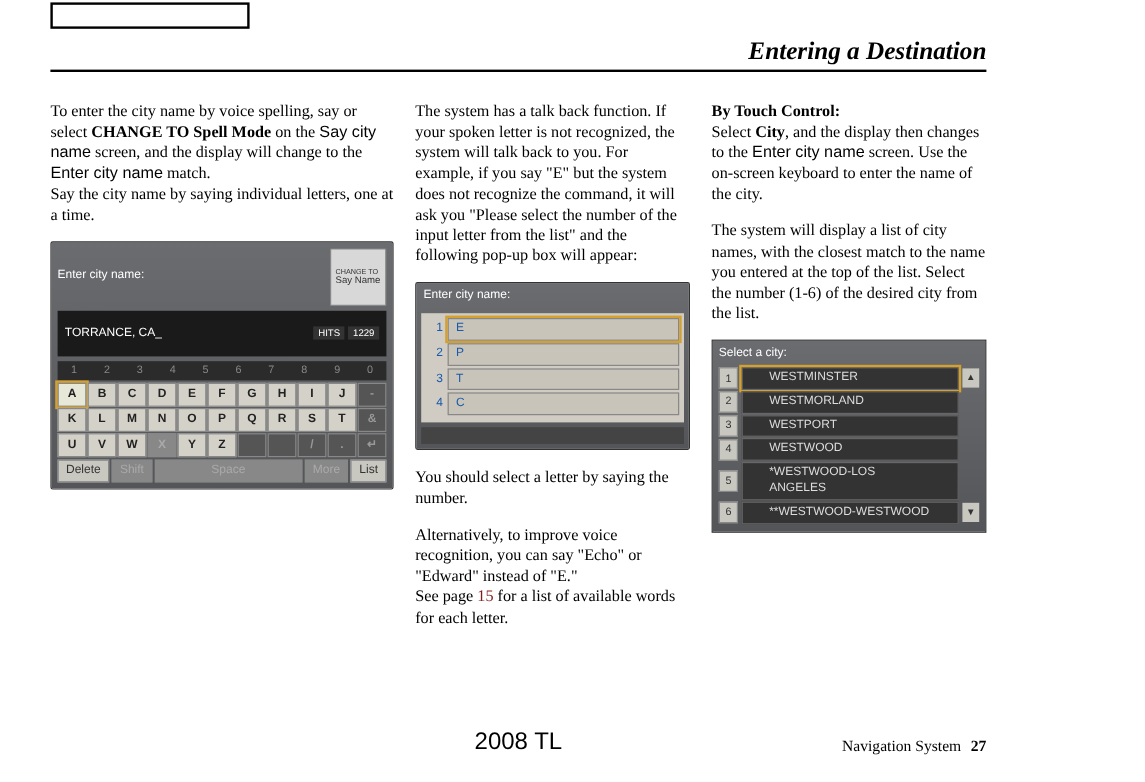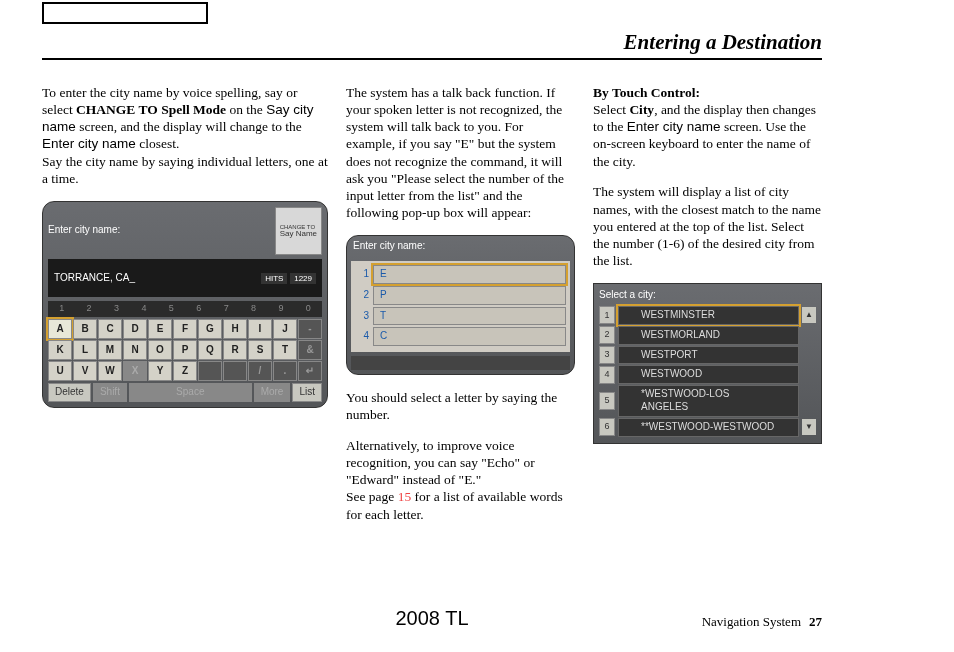--- a/index.html
+++ b/index.html
@@ -3,21 +3,21 @@
 <meta charset="utf-8">
 <style>
 body{margin:0;padding:0;font-family:Georgia,'Times New Roman',serif;background:#fff;color:#000}
 .page{width:864px;height:652px;position:relative;box-sizing:border-box}
 .topbox{position:absolute;left:42px;top:2px;width:162px;height:18px;border:2px solid #000}
 .title{position:absolute;right:42px;top:30px;font-size:21px;font-weight:bold;font-style:italic}
 .hr{position:absolute;left:42px;right:42px;top:58px;border-top:2px solid #000}
 .columns{position:absolute;left:42px;top:70px;right:42px;display:flex;gap:18px;font-size:13.5px;line-height:1.28}
 .col{flex:1}
 .sans{font-family:Arial,Helvetica,sans-serif}
-.screenshot{background:linear-gradient(#6a6c70,#535558);border:1px solid #333;border-radius:12px;padding:5px;font-family:Arial,sans-serif;color:#fff;font-size:10px;margin:8px 0}
+.screenshot{background:linear-gradient(#6a6c70,#535558);border:1px solid #333;border-radius:2px;padding:5px;font-family:Arial,sans-serif;color:#fff;font-size:10px;margin:8px 0}
 .scr-title{display:flex;justify-content:space-between;align-items:center;margin-bottom:4px}
 .scr-btn{background:#d8d8d8;color:#333;border:1px solid #888;padding:16px 4px;font-size:8px;line-height:1;border-radius:1px}
 .scr-input{background:#1a1a1a;color:#fff;padding:13px 6px;font-size:10px;display:flex;justify-content:space-between;align-items:flex-end;margin-bottom:4px}
 .hits{background:#333;padding:1px 4px;font-size:8px}
 .numrow{background:#2b2b2b;padding:2px 0;display:flex;margin-bottom:2px}
 .numrow span{flex:1;text-align:center;color:#888;font-size:9px}
 .kbrow{display:flex;gap:1px;margin-bottom:1px}
 .key{width:22px;height:18px;background:#d4d2c8;color:#222;display:flex;align-items:center;justify-content:center;font-size:10px;font-weight:bold;border:1px solid #888}
 .key.sel{background:#e8e8d8;outline:2px solid #d4a030}
 .key.dim{background:#888;color:#aaa}
@@ -34,35 +34,35 @@
 .citylist{background:linear-gradient(#6a6c70,#535558);border:1px solid #333;padding:5px;font-family:Arial,sans-serif;color:#fff;font-size:10px;margin:8px 0}
 .city-row{display:flex;align-items:center;gap:3px;margin-bottom:1px}
 .city-num{width:14px;height:16px;background:#c8c8c0;color:#333;display:flex;align-items:center;justify-content:center;font-size:9px;border:1px solid #888}
 .city-val{flex:1;background:#333;border:1px solid #666;padding:2px 22px;font-size:10px;color:#ddd}
 .city-val.sel{outline:2px solid #d4a030}
 .arrow{width:14px;height:16px;background:#c8c8c0;color:#333;display:flex;align-items:center;justify-content:center;font-size:8px}
 .footer{position:absolute;left:0;right:0;bottom:22px;display:flex;justify-content:center;align-items:center}
 .footer-center{font-family:Arial,sans-serif;font-size:20px}
 .footer-right{position:absolute;right:42px;bottom:22px;font-size:13px}
 .footer-right b{margin-left:8px}
-a.link{color:#ef4444;text-decoration:none}
+a.link{color:#7f1d1d;text-decoration:none}
 </style>
 </head>
 <body>
 
 <div class="page">
   <div class="topbox"></div>
   <div class="title">Entering a Destination</div>
   <div class="hr"></div>
 
   <div class="columns">
 
     <div class="col">
       <p>
-        <span>To enter the city name by voice spelling, say or select </span><b>CHANGE TO Spell Mode</b><span> on the </span><span class="sans">Say city name</span><span> screen, and the display will change to the </span><span class="sans">Enter city name</span><span> closest.</span>
+        <span>To enter the city name by voice spelling, say or select </span><b>CHANGE TO Spell Mode</b><span> on the </span><span class="sans">Say city name</span><span> screen, and the display will change to the </span><span class="sans">Enter city name</span><span> match.</span>
         <br>
         <span>Say the city name by saying individual letters, one at a time.</span>
       </p>
       <div class="screenshot">
         <div class="scr-title">
           <span>Enter city name:</span>
           <span class="scr-btn"><span style="font-size:6px;display:block">CHANGE TO</span><span>Say Name</span></span>
         </div>
         <div class="scr-input">
           <span>TORRANCE, CA_</span>

